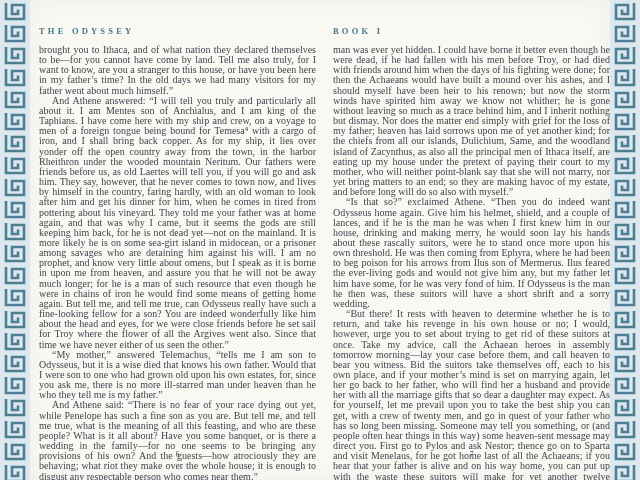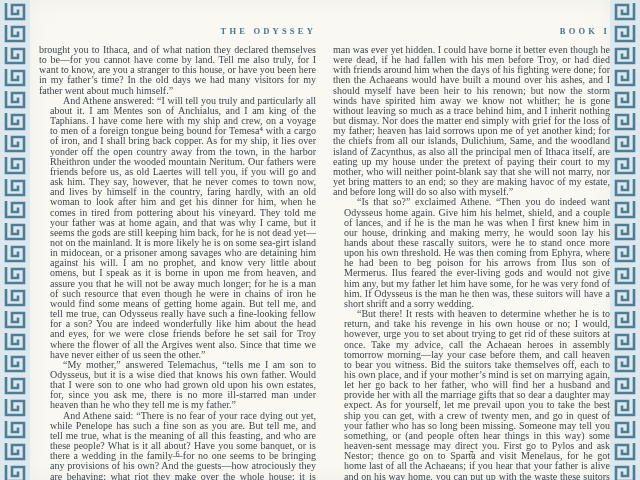--- a/index.html
+++ b/index.html
@@ -20,35 +20,35 @@
     background: var(--paper, #faf8f2);
     box-shadow: inset 0 0 22px rgba(150,170,185,0.12);
   }
   .page {
     position: absolute; top: 0; height: 100%; width: 277px;
   }
   .page.left-pg  { left: 9px; }
   .page.right-pg { left: 303px; text-decoration: underline; }
   .running-head {
     position: absolute; top: 26px; left: 0; right: 0;
-    text-align: right;
+    text-align: left;
     font-size: 8.5px; letter-spacing: 3.2px;
     color: var(--accent, #44778e);
     font-weight: bold;
   }
   .text-block {
     position: absolute; top: 45px; left: 0; right: 0;
     color: var(--text, #3b4750);
   }
   .para {
     font-size: 10px; line-height: 10.15px;
     text-align: justify; text-justify: inter-word;
     color: var(--text, #3b4750);
   }
-  .para.indent { text-indent: 13px; margin-left: 11px; }
+  .para.indent { text-indent: 13px; }
   .page-number {
     position: absolute; bottom: 21px; left: 0; right: 0;
     text-align: center; font-size: 7.5px;
     color: var(--text, #3b4750);
   }
 </style>
 </head>
 <body>
 
 <svg class="border-strip left" viewBox="0 0 30 480" aria-hidden="true">

